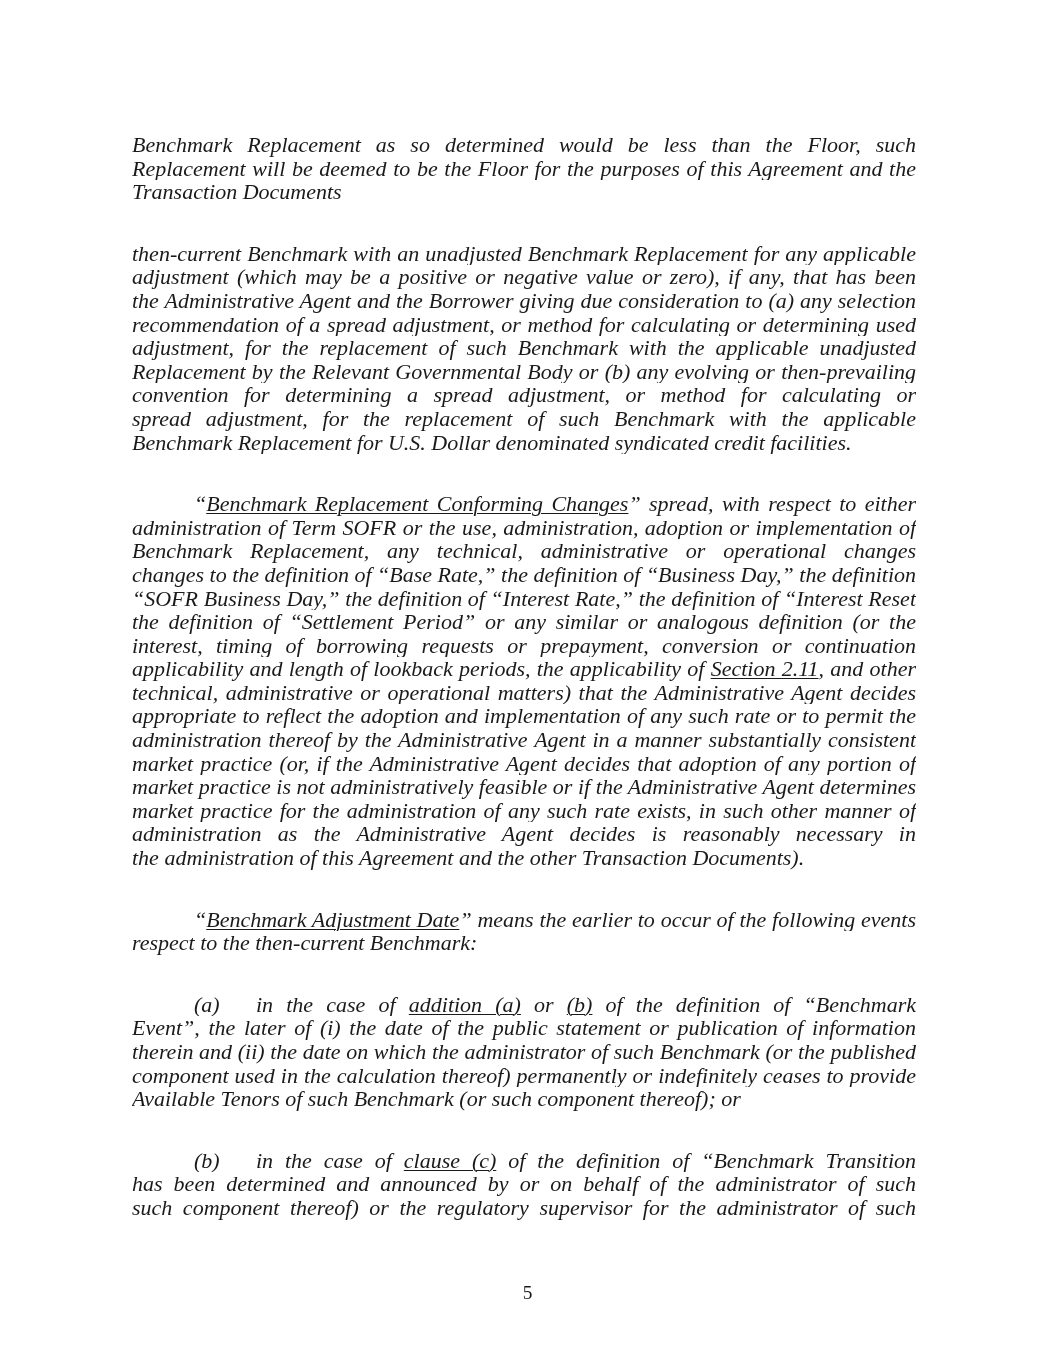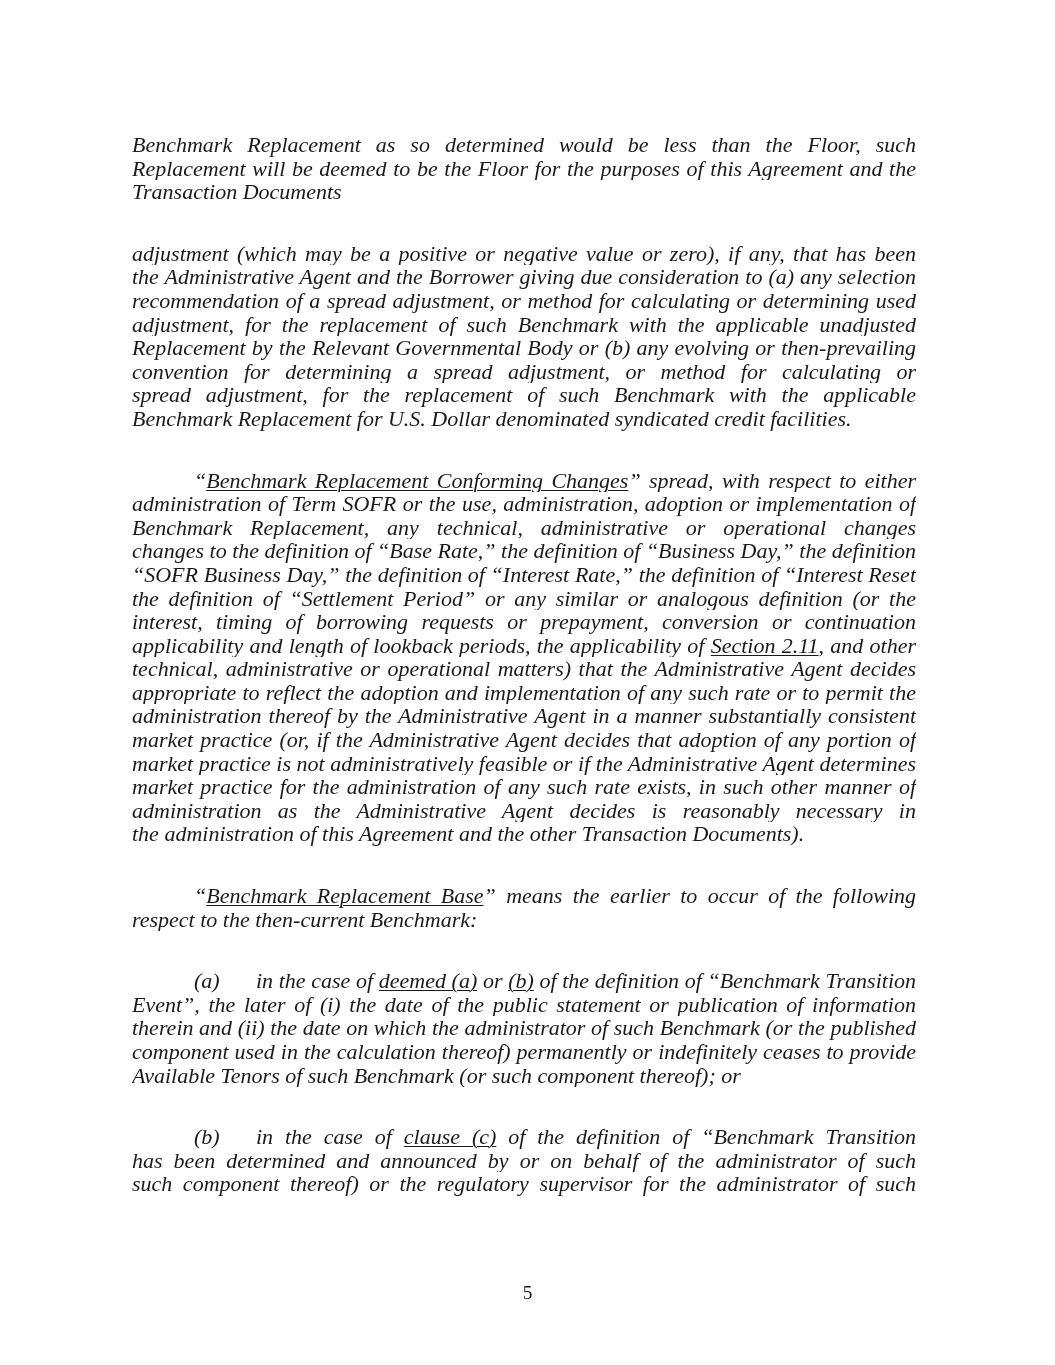--- a/index.html
+++ b/index.html
@@ -70,20 +70,21 @@
 
   <p class="para">
     <span class="line">Benchmark Replacement as so determined would be less than the Floor, such Benchmark</span>
     <span class="line">Replacement will be deemed to be the Floor for the purposes of this Agreement and the other</span>
     <span class="line last">Transaction Documents</span>
   </p>
 
   <div class="gap"></div>
 
   <p class="para">
+    <span class="line">then-current Benchmark with an unadjusted Benchmark Replacement for any applicable</span>
     <span class="line">adjustment (which may be a positive or negative value or zero), if any, that has been selected by</span>
     <span class="line">the Administrative Agent and the Borrower giving due consideration to (a) any selection or</span>
     <span class="line">recommendation of a spread adjustment, or method for calculating or determining used spread</span>
     <span class="line">adjustment, for the replacement of such Benchmark with the applicable unadjusted Benchmark</span>
     <span class="line">Replacement by the Relevant Governmental Body or (b) any evolving or then-prevailing market</span>
     <span class="line">convention for determining a spread adjustment, or method for calculating or determining such</span>
     <span class="line">spread adjustment, for the replacement of such Benchmark with the applicable unadjusted</span>
     <span class="line last">Benchmark Replacement for U.S. Dollar denominated syndicated credit facilities.</span>
   </p>
 
@@ -104,28 +105,28 @@
     <span class="line">market practice (or, if the Administrative Agent decides that adoption of any portion of such</span>
     <span class="line">market practice is not administratively feasible or if the Administrative Agent determines that no</span>
     <span class="line">market practice for the administration of any such rate exists, in such other manner of</span>
     <span class="line">administration as the Administrative Agent decides is reasonably necessary in connection with</span>
     <span class="line last">the administration of this Agreement and the other Transaction Documents).</span>
   </p>
 
   <div class="gap"></div>
 
   <p class="para">
-    <span class="line indent"><span>“</span><span class="u">Benchmark Replacement Base</span><span>” means the earlier to occur of the following events with</span></span>
+    <span class="line indent"><span>“</span><span class="u">Benchmark Adjustment Date</span><span>” means the earlier to occur of the following events with</span></span>
     <span class="line last">respect to the then-current Benchmark:</span>
   </p>
 
   <div class="gap"></div>
 
   <p class="para">
-    <span class="line indent"><span class="clause-label">(a)</span><span>in the case of </span><span class="u">deemed (a)</span><span> or </span><span class="u">(b)</span><span> of the definition of “Benchmark Transition</span></span>
+    <span class="line indent"><span class="clause-label">(a)</span><span>in the case of </span><span class="u">addition (a)</span><span> or </span><span class="u">(b)</span><span> of the definition of “Benchmark Transition</span></span>
     <span class="line">Event”, the later of (i) the date of the public statement or publication of information referenced</span>
     <span class="line">therein and (ii) the date on which the administrator of such Benchmark (or the published</span>
     <span class="line">component used in the calculation thereof) permanently or indefinitely ceases to provide all</span>
     <span class="line last">Available Tenors of such Benchmark (or such component thereof); or</span>
   </p>
 
   <div class="gap"></div>
 
   <p class="para">
     <span class="line indent"><span class="clause-label">(b)</span><span>in the case of </span><span class="u">clause (c)</span><span> of the definition of “Benchmark Transition Event”, the</span></span>

